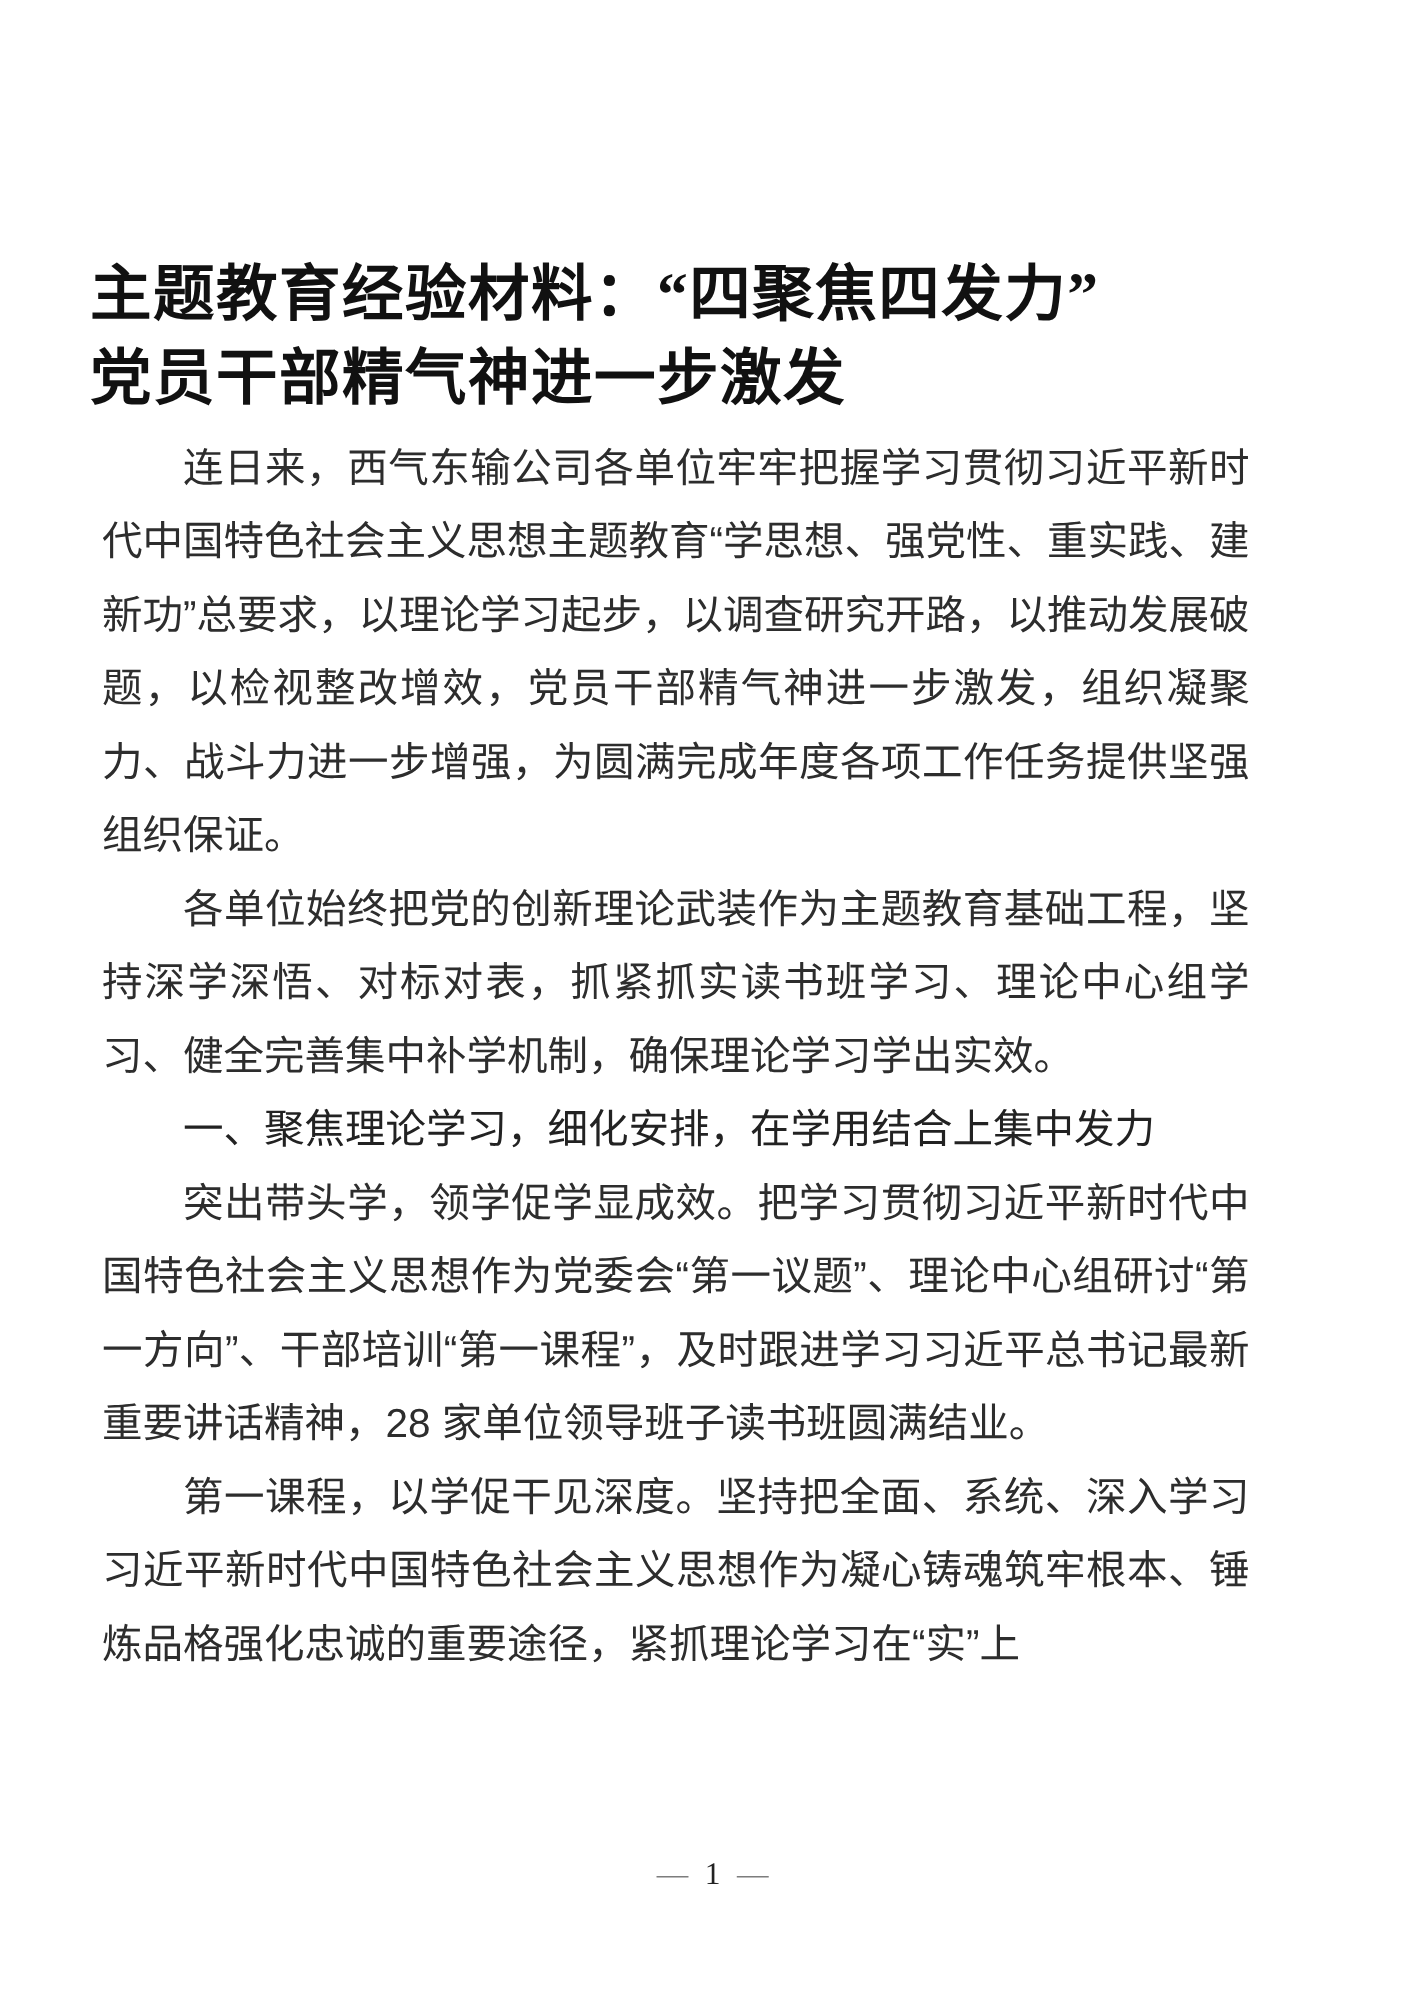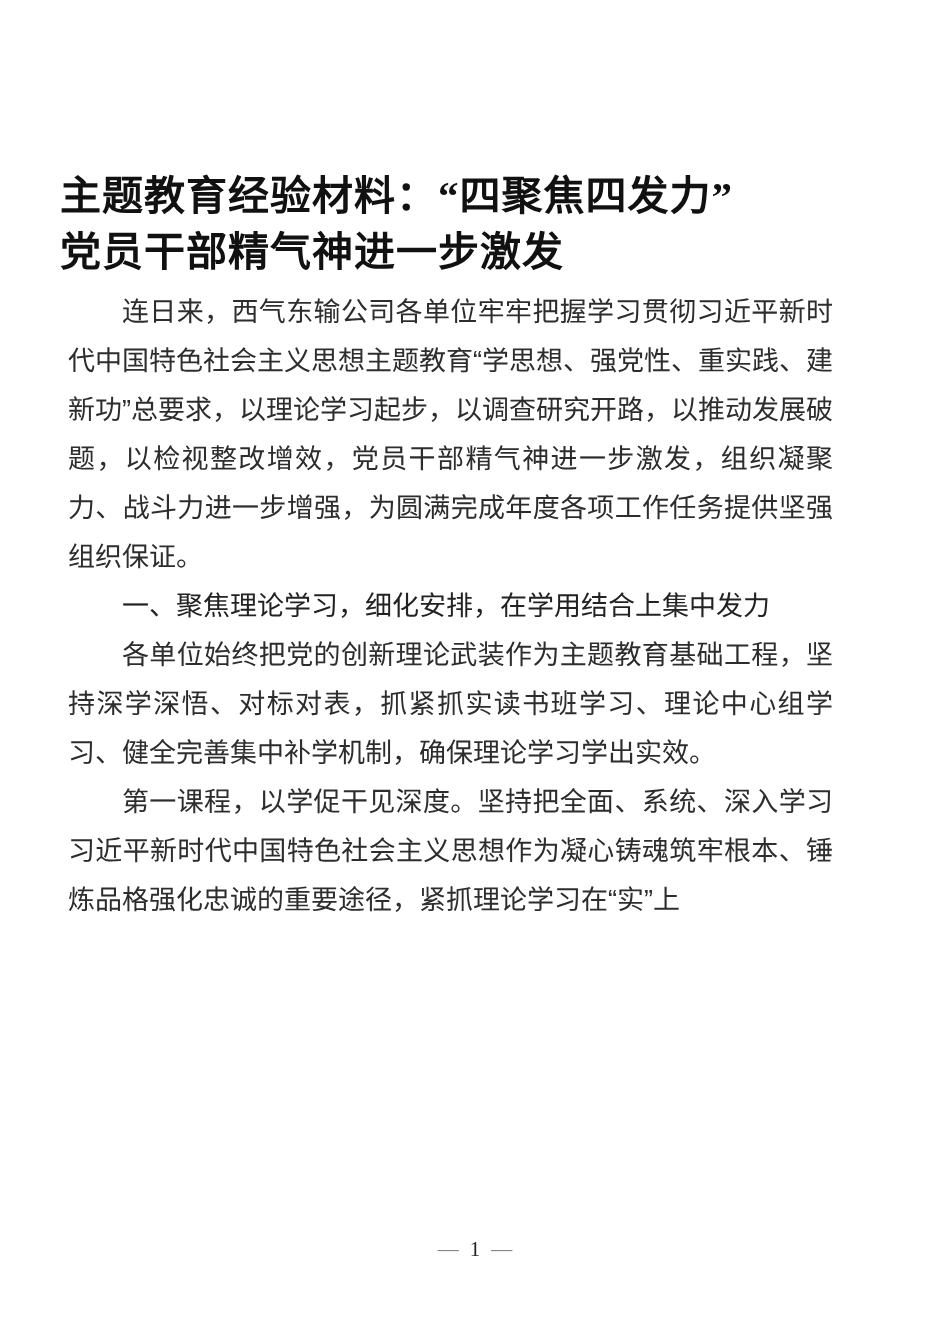--- a/index.html
+++ b/index.html
@@ -70,22 +70,23 @@
 
 <div class="page">
 
   <h1 class="doc-title">
     <div>主题教育经验材料：“四聚焦四发力”</div>
     <div>党员干部精气神进一步激发</div>
   </h1>
 
   <div class="doc-content">
     <p class="para">连日来，西气东输公司各单位牢牢把握学习贯彻习近平新时代中国特色社会主义思想主题教育“学思想、强党性、重实践、建新功”总要求，以理论学习起步，以调查研究开路，以推动发展破题，以检视整改增效，党员干部精气神进一步激发，组织凝聚力、战斗力进一步增强，为圆满完成年度各项工作任务提供坚强组织保证。</p>
+    <p class="para">各单位始终把党的创新理论武装作为主题教育基础工程，坚持深学深悟、对标对表，抓紧抓实读书班学习、理论中心组学习、健全完善集中补学机制，确保理论学习学出实效。</p>
     <p class="para heading">一、聚焦理论学习，细化安排，在学用结合上集中发力</p>
-    <p class="para">各单位始终把党的创新理论武装作为主题教育基础工程，坚持深学深悟、对标对表，抓紧抓实读书班学习、理论中心组学习、健全完善集中补学机制，确保理论学习学出实效。</p>
+    <p class="para">突出带头学，领学促学显成效。把学习贯彻习近平新时代中国特色社会主义思想作为党委会“第一议题”、理论中心组研讨“第一方向”、干部培训“第一课程”，及时跟进学习习近平总书记最新重要讲话精神，28 家单位领导班子读书班圆满结业。</p>
     <p class="para">第一课程，以学促干见深度。坚持把全面、系统、深入学习习近平新时代中国特色社会主义思想作为凝心铸魂筑牢根本、锤炼品格强化忠诚的重要途径，紧抓理论学习在“实”上</p>
   </div>
 
   <div class="page-footer">
     <span class="dash">—</span><span class="num">1</span><span class="dash">—</span>
   </div>
 
 </div>
 
 </body></html>

